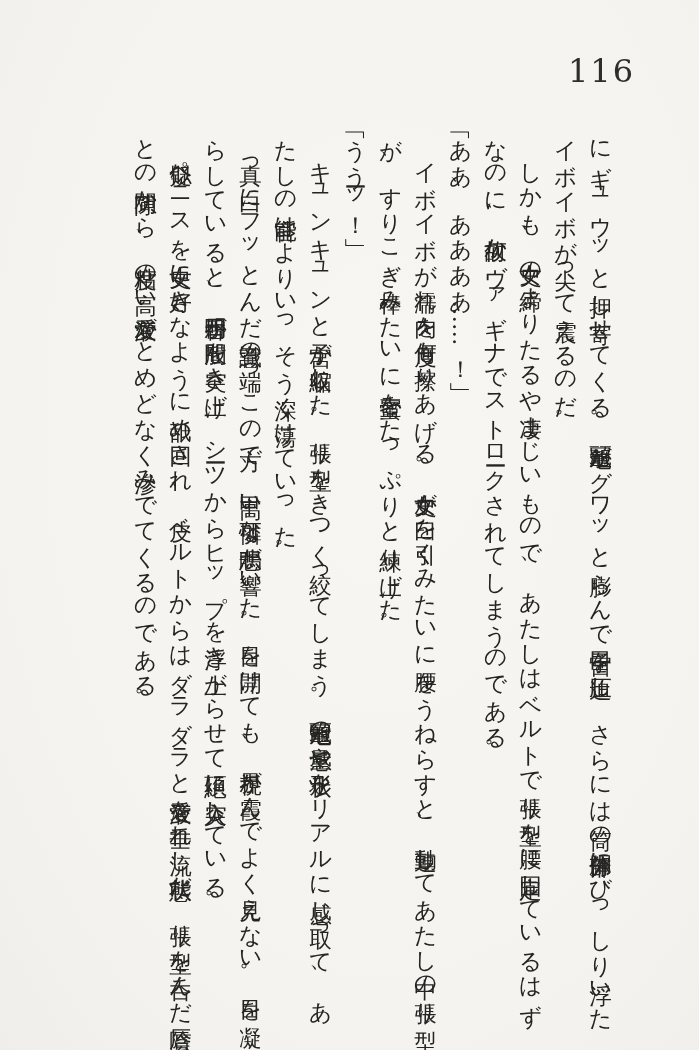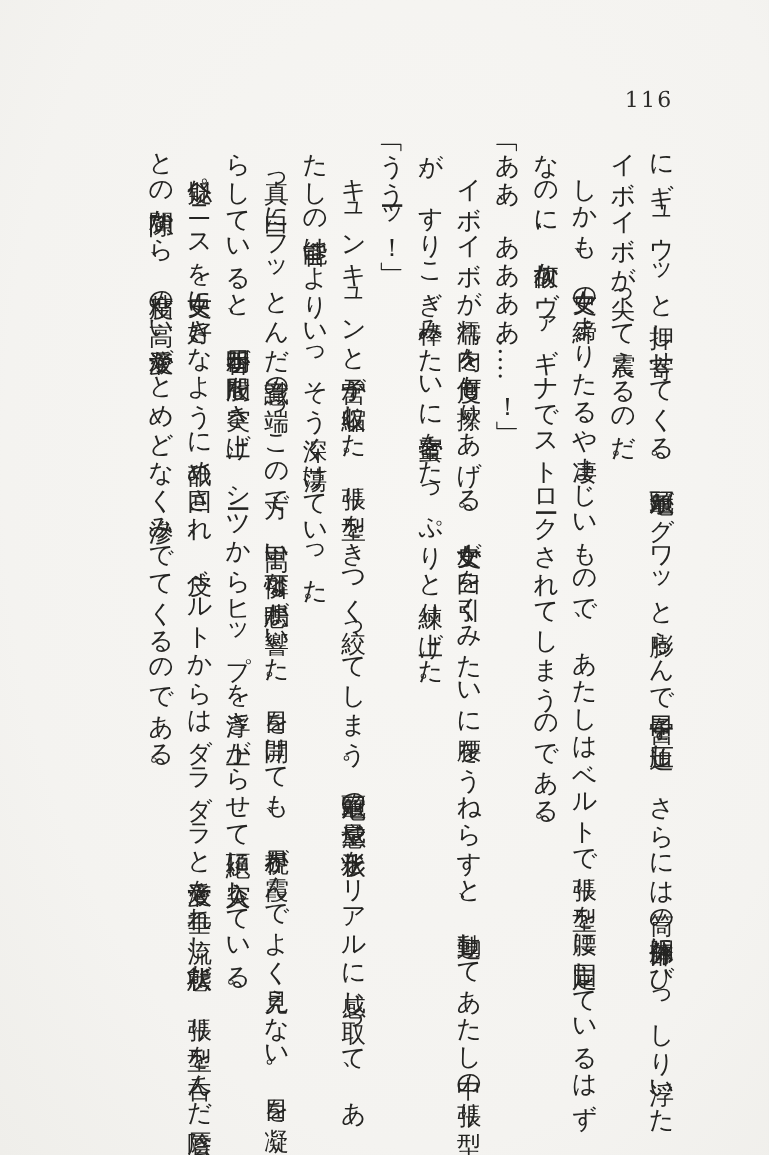--- a/index.html
+++ b/index.html
@@ -14,23 +14,23 @@
   }
   .sheet {
     position: relative;
     width: 699px;
     height: 1050px;
     overflow: hidden;
     background: radial-gradient(ellipse at 55% 40%, #f7f6f3 0%, #f4f3f0 70%, #efeeea 100%);
   }
   .page-number {
     position: absolute;
-    top: 78px;
+    top: 52px;
     left: 568px;
-    font-size: 20px;
+    font-size: 32px;
     letter-spacing: 2px;
     color: #2e2d2b;
   }
   .text-block {
     position: absolute;
     top: 124px;
     left: 57px;
     width: 561px;
     height: 900px;
     writing-mode: vertical-rl;

